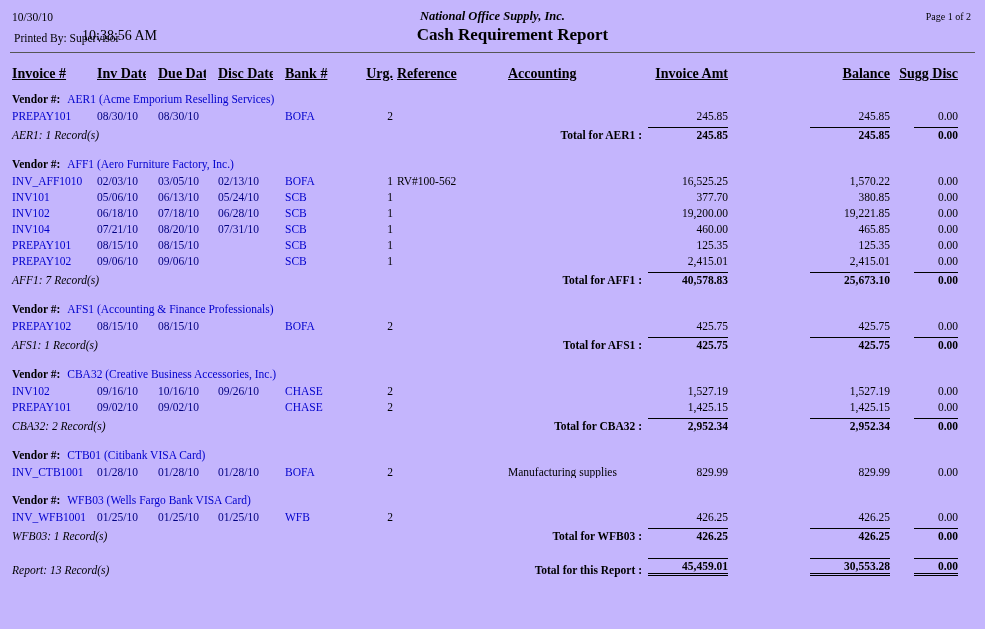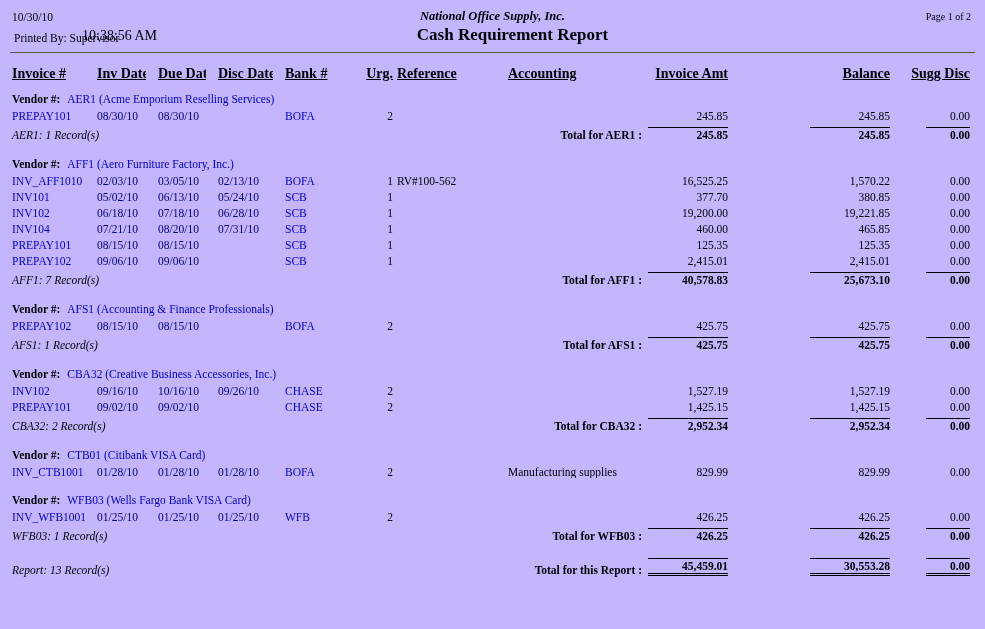--- a/index.html
+++ b/index.html
@@ -17,21 +17,21 @@
   .hdr-page    { position:absolute; right:14px; top:11px; font-size:10px; }
   .header-rule { position:absolute; left:10px; right:10px; bottom:0; border-bottom:1px solid #555; }
 
   
   table.report { width:985px; border-collapse:collapse; table-layout:fixed; font-size:11.5px; }
   th { font-weight:bold; text-decoration:underline; text-align:left; vertical-align:bottom;
        padding:13px 0 5px 0; font-size:14px; white-space:nowrap; overflow:hidden; }
   td { padding:0; white-space:nowrap; overflow:hidden; vertical-align:bottom; }
 
   .pl12 { padding-left:12px; }  .pl2 { padding-left:2px; }
-  .right { text-align:right; }  .pr2 { padding-right:2px; }  .pr15 { padding-right:15px; }
+  .right { text-align:right; }  .pr2 { padding-right:2px; }  .pr15 { padding-right:27px; }
   .link { color:#0000cc; }
   .date { color:#000080; }
 
   tr.data-row td   { height:16px; }
   tr.vendor-row td { height:19px; padding-bottom:1px; }
   .vendor-label { font-weight:bold; }
   .vendor-name  { margin-left:7px; }
 
   tr.total-row td { height:20px; padding-bottom:1px; }
   td.total-left { position:relative; text-align:right; padding-right:6px; }
@@ -127,21 +127,21 @@
           <td class="pl12 link">BOFA</td>
           <td class="right pr2">1</td>
           <td class="pl2">RV#100-562</td>
           <td class="pl12"></td>
           <td class="right pr2">16,525.25</td>
           <td class="right">1,570.22</td>
           <td class="right pr15">0.00</td>
         </tr>
         <tr class="data-row">
           <td class="pl12 link">INV101</td>
-          <td class="pl12 date">05/02/10</td>
+          <td class="pl12 date">05/06/10</td>
           <td class="pl12 date">06/13/10</td>
           <td class="pl12 date">05/24/10</td>
           <td class="pl12 link">SCB</td>
           <td class="right pr2">1</td>
           <td class="pl2"></td>
           <td class="pl12"></td>
           <td class="right pr2">377.70</td>
           <td class="right">380.85</td>
           <td class="right pr15">0.00</td>
         </tr>

